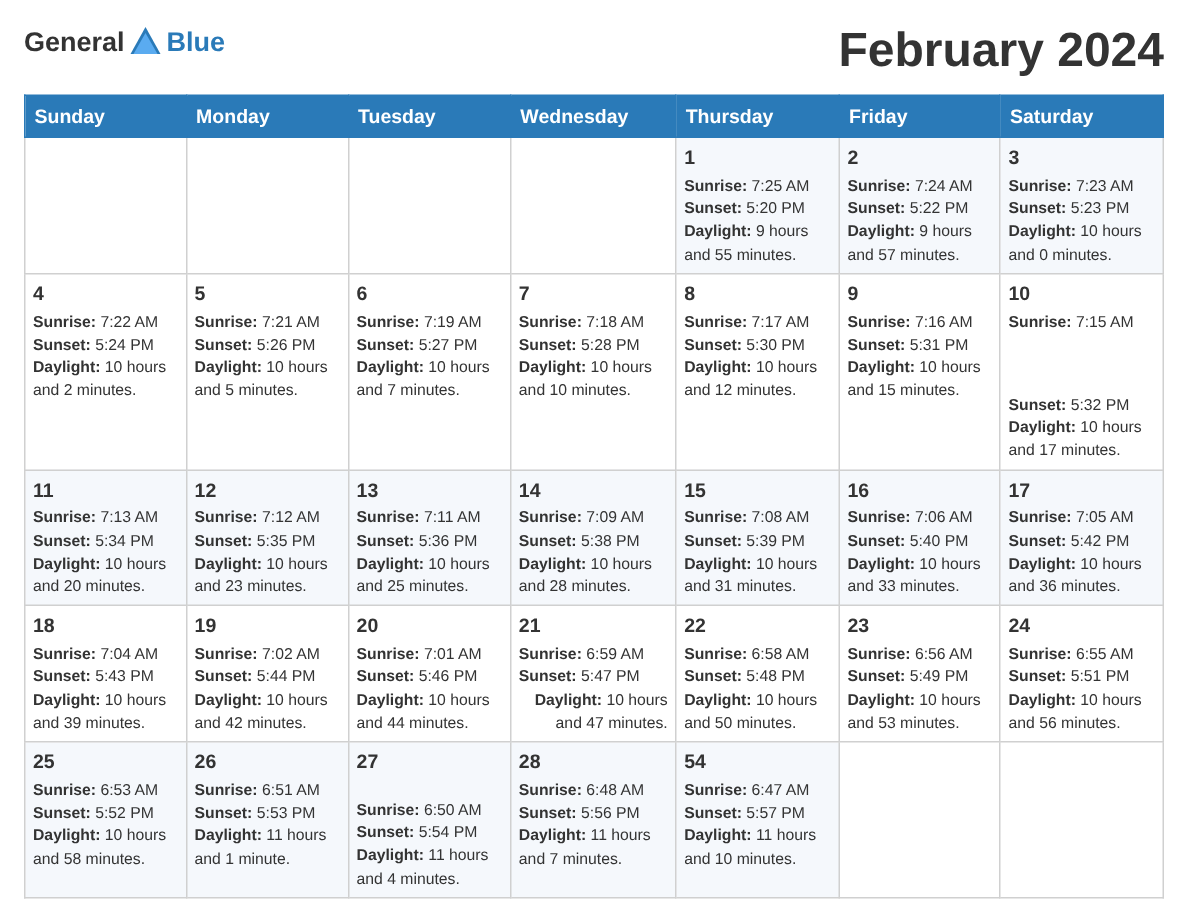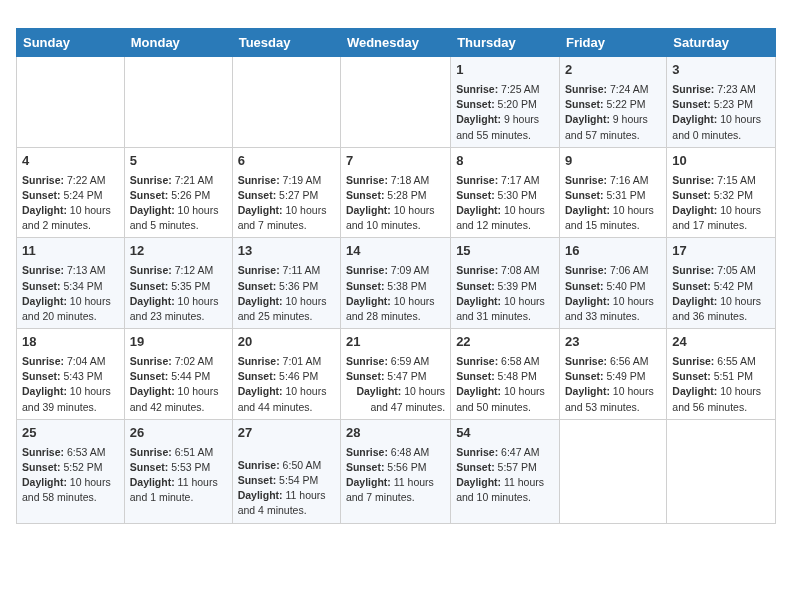--- a/index.html
+++ b/index.html
@@ -88,21 +88,30 @@
       margin-bottom: 2px;
     }
     .empty-cell {
       background: #fff !important;
     }
   </style>
 </head>
 <body>
 
 <div class="header">
+  <div class="logo">
+    <span class="logo-text-general">General</span>
+    <svg class="logo-icon" viewBox="0 0 24 24" xmlns="http://www.w3.org/2000/svg">
+      <polygon points="12,2 22,20 2,20" fill="#2a7ab8"></polygon>
+      <polygon points="12,6 20,20 4,20" fill="#5aabf0"></polygon>
+    </svg>
+    <span class="logo-text-blue">Blue</span>
+  </div>
   <div class="title-block">
+    <h1>February 2024</h1>
   </div>
 </div>
 
 <table>
   <thead>
     <tr>
     <th>Sunday</th>
         <th>Monday</th>
         <th>Tuesday</th>
         <th>Wednesday</th>
@@ -169,21 +178,21 @@
         </td>
         <td>
           <span class="day-num">9</span>
           <span style="display: block;"><b>Sunrise:</b> 7:16 AM</span>
           <span style="display: block;"><b>Sunset:</b> 5:31 PM</span>
           <span style="display: block;"><b>Daylight:</b> 10 hours and 15 minutes.</span>
         </td>
         <td>
           <span class="day-num">10</span>
           <span style="display: block;"><b>Sunrise:</b> 7:15 AM</span>
-          <span style="display: block;"><b>Sunset:</b> 5:32 PM</span>
+          <span style="display: block; margin-top: 40px;"><b>Sunset:</b> 5:32 PM</span>
           <span style="display: block;"><b>Daylight:</b> 10 hours and 17 minutes.</span>
         </td>
       </tr>
       <tr>
         <td>
           <span class="day-num">11</span>
           <span style="display: block;"><b>Sunrise:</b> 7:13 AM</span>
           <span style="display: block;"><b>Sunset:</b> 5:34 PM</span>
           <span style="display: block;"><b>Daylight:</b> 10 hours and 20 minutes.</span>
         </td>

